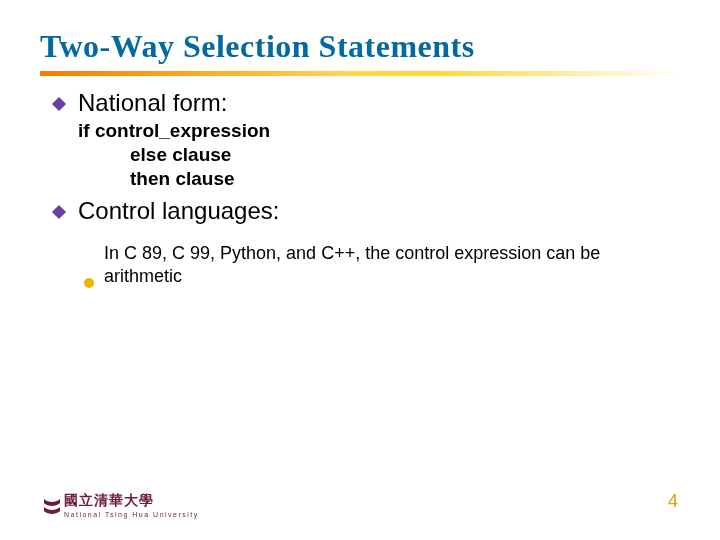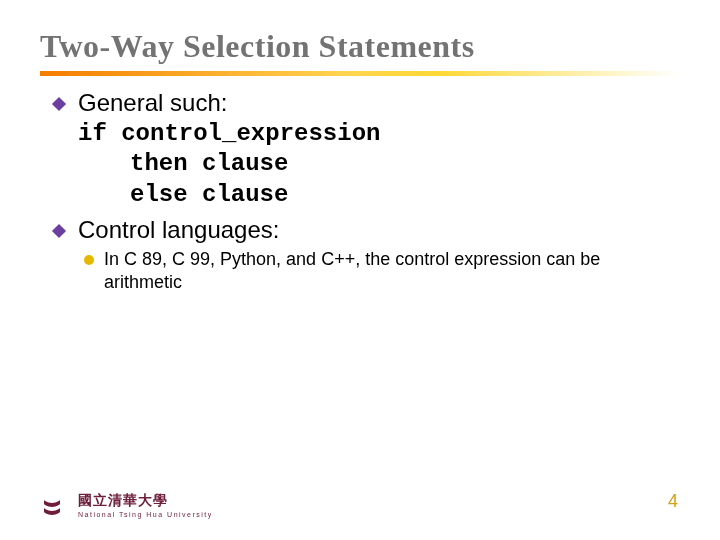--- a/index.html
+++ b/index.html
@@ -1,54 +1,54 @@
 <!DOCTYPE html>
 <html><head>
 <meta charset="utf-8">
 <style>
   *{box-sizing:border-box;margin:0;padding:0}
   body{width:720px;height:540px;background:#fff;font-family:Verdana,Geneva,sans-serif;color:#000;position:relative;overflow:hidden}
   .slide{padding:28px 40px 0 40px}
-  .title{font-family:"Comic Sans MS","Comic Sans",cursive;font-weight:700;font-size:32px;color:#737373;letter-spacing:0.5px}
+  .title{font-family:"Comic Sans MS","Comic Sans",cursive;font-weight:700;font-size:32px;color:#0369a1;letter-spacing:0.5px}
   .underline{height:5px;margin-top:6px;margin-bottom:12px;background:linear-gradient(90deg,#f57c00 0%,#ffd54f 48%,#fdd835 62%,rgba(255,235,59,0) 100%);width:100%}
   .content{padding-left:8px}
   .lvl1{display:flex;align-items:flex-start;margin-top:4px}
   .diamond{flex:0 0 auto;width:10px;height:10px;background:#6b3fa0;transform:rotate(45deg);margin:11px 14px 0 6px}
   .lvl1-text{font-size:24px;line-height:1.28}
-  .codeblock{font-family:Liberation Mono, monospace;font-weight:700;font-size:24px;line-height:1.28;margin-left:30px}
+  .codeblock{font-family:Liberation Sans, sans-serif;font-weight:700;font-size:19px;line-height:1.28;margin-left:30px}
   .indent{padding-left:52px}
   .lvl2-wrap{margin-left:34px;margin-top:2px}
-  .lvl2{display:flex;align-items:flex-start;margin-top:2px}
+  .lvl2{display:flex;align-items:flex-end;margin-top:16px}
   .disc{flex:0 0 auto;width:10px;height:10px;border-radius:50%;background:#e6b800;margin:7px 10px 0 2px}
   .lvl2-text{font-size:18px;line-height:1.28}
-  .footer{position:absolute;bottom:22px;left:40px;display:flex;align-items:flex-end;gap:14px}
+  .footer{position:absolute;bottom:22px;left:40px;display:flex;align-items:center;gap:0}
   .emblem{width:24px;height:24px}
   .uni-cn{font-family:"SimSun","Songti SC",serif;font-size:14px;font-weight:700;color:#6e1d3a;letter-spacing:1px}
   .uni-en{font-family:Arial,sans-serif;font-size:7px;color:#6e1d3a;letter-spacing:1.5px;margin-top:1px}
   .pagenum{position:absolute;bottom:28px;right:42px;color:#d4a017;font-size:18px;font-family:Arial,sans-serif}
 </style>
 </head>
 <body>
 
 <div class="slide">
 
   <div class="title">Two-Way Selection Statements</div>
   <div class="underline"></div>
 
   <div class="content">
 
     <div class="lvl1">
       <div class="diamond"></div>
-      <div class="lvl1-text">General such:</div>
+      <div class="lvl1-text">National form:</div>
     </div>
 
     <div class="codeblock">
       <div>if control_expression</div>
+      <div class="indent">else clause</div>
       <div class="indent">then clause</div>
-      <div class="indent">else clause</div>
     </div>
 
     <div class="lvl1">
       <div class="diamond"></div>
       <div class="lvl1-text">Control languages:</div>
     </div>
 
     <div class="lvl2-wrap">
       <div class="lvl2">
         <div class="disc"></div>

